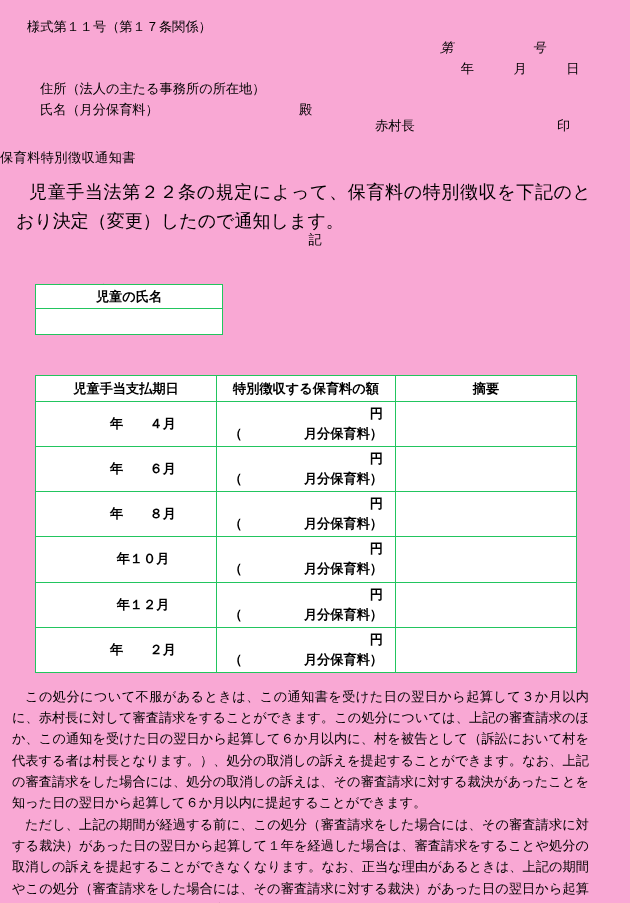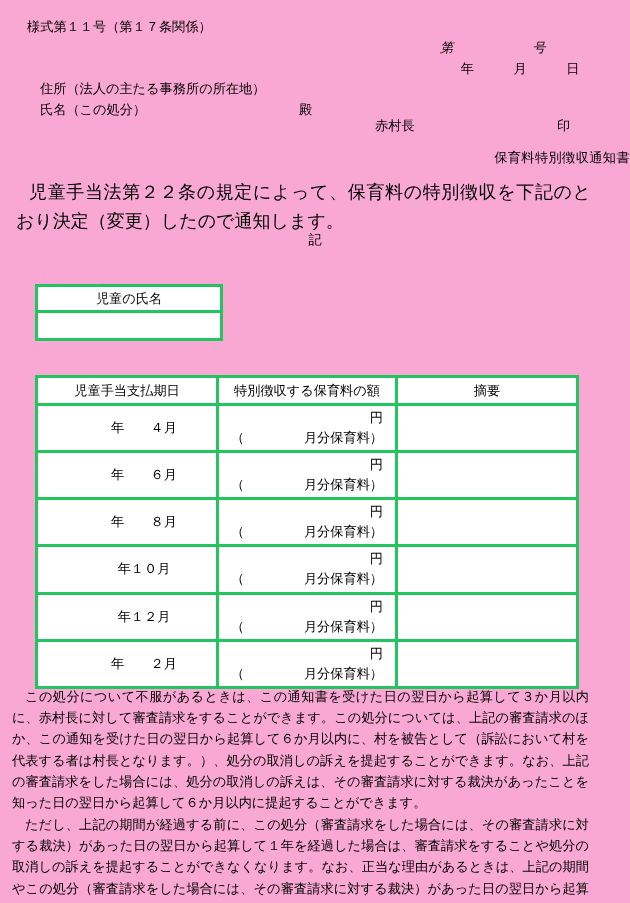--- a/index.html
+++ b/index.html
@@ -66,21 +66,21 @@
   #issuer-seal {
     left: 557px;
     top: 119px;
   }
 
   
   #doc-title {
     left: 0;
     top: 151px;
     width: 630px;
-    text-align: right;
+    text-align: left;
     letter-spacing: 0.4px;
   }
 
   
   #intro-paragraph {
     position: absolute;
     left: 16px;
     top: 178px;
     width: 575px;
     font-size: 18px;
@@ -109,22 +109,22 @@
   .sec-num { margin-right: 11px; }
 
   
   table {
     position: absolute;
     border-collapse: collapse;
     font-size: 13.2px;
     background: #ffffff;
   }
   table td, table th {
-    border: 3px solid #22c55e;
-    font-weight: normal;
+    border: 1px solid #22c55e;
+    font-weight: bold;
     padding: 0;
   }
 
   
   #child-table {
     left: 35px;
     top: 284px;
     width: 188px;
   }
   #child-table .hdr {
@@ -206,21 +206,21 @@
 <div class="page">
 
   <div class="abs t13" id="form-number">様式第１１号（第１７条関係）</div>
 
   <div class="abs t13" id="doc-number-line">第　　　　　　号</div>
 
   <div class="abs t13" id="doc-date-line">年　　　月　　　日</div>
 
   <div class="abs t13" id="addressee-address">住所（法人の主たる事務所の所在地）</div>
 
-  <div class="abs t13" id="addressee-name">氏名（この処分）</div>
+  <div class="abs t13" id="addressee-name">氏名（月分保育料）</div>
 
   <div class="abs t13" id="addressee-honorific">殿</div>
 
   <div class="abs t13" id="issuer-name">赤村長</div>
 
   <div class="abs t13" id="issuer-seal">印</div>
 
   <div class="abs t13" id="doc-title">保育料特別徴収通知書</div>
 
   <div id="intro-paragraph">児童手当法第２２条の規定によって、保育料の特別徴収を下記のとおり決定（変更）したので通知します。</div>

